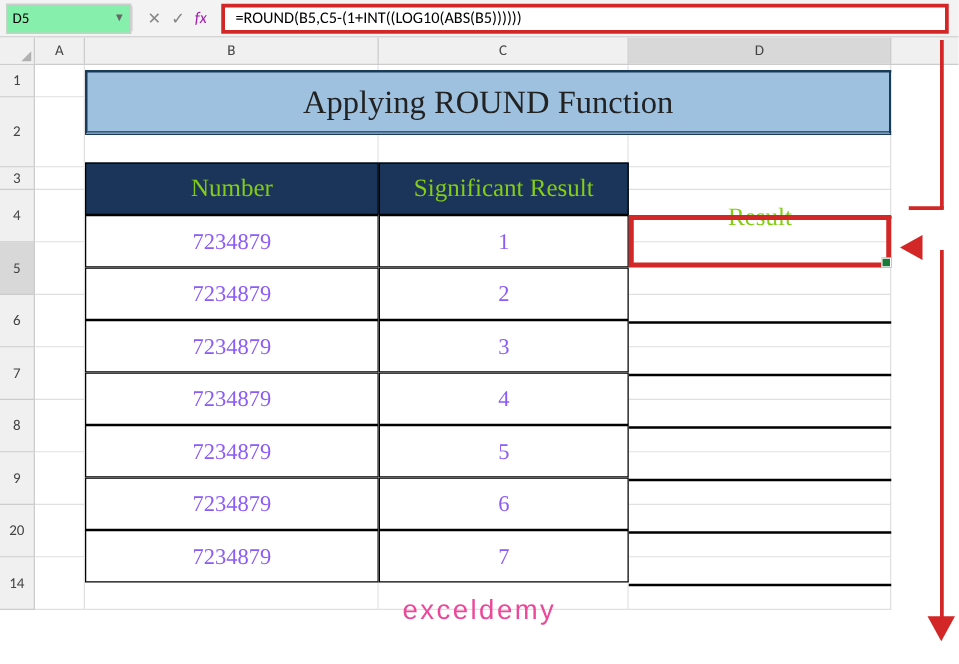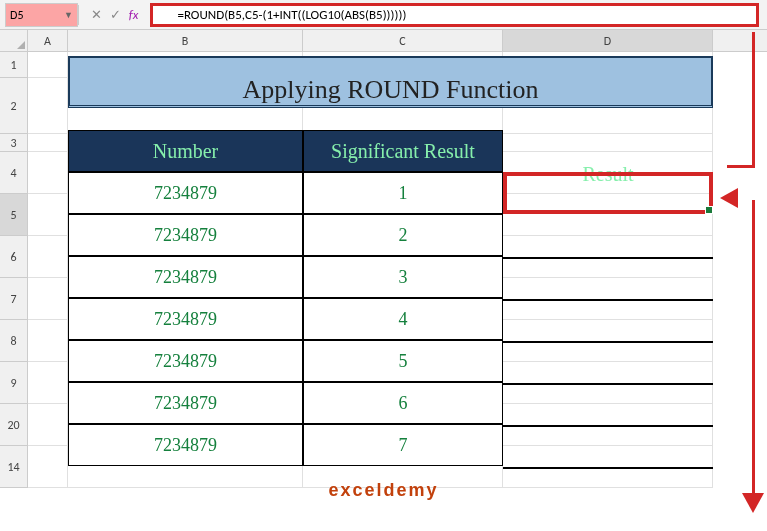--- a/index.html
+++ b/index.html
@@ -12,23 +12,23 @@
       position: relative;
     }
     .formula-bar {
       display: flex;
       align-items: center;
       height: 30px;
       border-bottom: 1px solid #ccc;
       background: #f3f3f3;
     }
     .name-box {
-      width: 73px;
+      width: 100px;
       height: 24px;
-      background: #fca5a5;
+      background: #86efac;
       border: 1px solid #ccc;
       margin-left: 5px;
       display: flex;
       align-items: center;
       justify-content: space-between;
       padding: 0 4px;
       font-size: 12px;
     }
     .name-box-arrow {
       font-size: 9px;
@@ -46,21 +46,21 @@
       width: 1px;
       height: 20px;
       background: #ccc;
     }
     .formula-input {
       flex: 1;
       height: 24px;
       margin-right: 8px;
       border: 3px solid #d32626;
       background: #fff;
-      padding: 0 24px;
+      padding: 0 8px;
       display: flex;
       align-items: center;
       font-size: 13px;
       font-family: Calibri, sans-serif;
     }
     .sheet-area {
       position: relative;
       height: 501px;
       overflow: hidden;
     }
@@ -131,39 +131,39 @@
     .title-merged {
       position: absolute;
       left: 68px;
       top: 26px;
       width: 645px;
       height: 52px;
       background: #9ec1e0;
       border: 2px solid #1a3a5a;
       border-bottom: 3px double #1a3a5a;
       display: flex;
-      align-items: flex-end;
+      align-items: center;
       justify-content: center;
       font-family: 'Comic Sans MS', cursive;
       font-size: 26px;
       color: #222;
     }
     .table-area {
       position: absolute;
       left: 68px;
       top: 100px;
       width: 645px;
     }
     .header-row {
       display: flex;
       height: 42px;
     }
     .header-cell {
       background: #1a3559;
-      color: #86efac;
+      color: #84cc16;
       font-family: 'Comic Sans MS', cursive;
       font-size: 20px;
       display: flex;
       align-items: center;
       justify-content: center;
       border: 1px solid #000;
     }
     .hc-B { width: 235px; }
     .hc-C { width: 200px; }
     .hc-D { width: 210px; margin-top: 43px; }
@@ -172,21 +172,21 @@
       height: 42px;
     }
     .data-cell {
       background: #fff;
       border: 1px solid #000;
       display: flex;
       align-items: center;
       justify-content: center;
       font-family: 'Comic Sans MS', cursive;
       font-size: 18px;
-      color: #15803d;
+      color: #8b5cf6;
     }
     .selected-cell {
       position: absolute;
       left: 503px;
       top: 142px;
       width: 210px;
       height: 42px;
       border: 4px solid #d32626;
       pointer-events: none;
       z-index: 10;
@@ -256,23 +256,23 @@
       bottom: 30px;
       transform: translateX(-50%);
       color: #c8d0d8;
       font-size: 12px;
       letter-spacing: 2px;
       z-index: 2;
       text-align: center;
       font-family: Arial, sans-serif;
     }
     .watermark-logo {
-      font-size: 18px;
-      color: #c2410c;
-      font-weight: bold;
+      font-size: 22px;
+      color: #ec4899;
+      font-weight: normal;
     }
     .fx-label { font-style: italic; font-size: 13px; color: #a21caf; }
   </style>
 </head>
 <body>
 
 <div class="formula-bar">
   <div class="name-box">
     <span>D5</span>
     <span class="name-box-arrow">▼</span>

